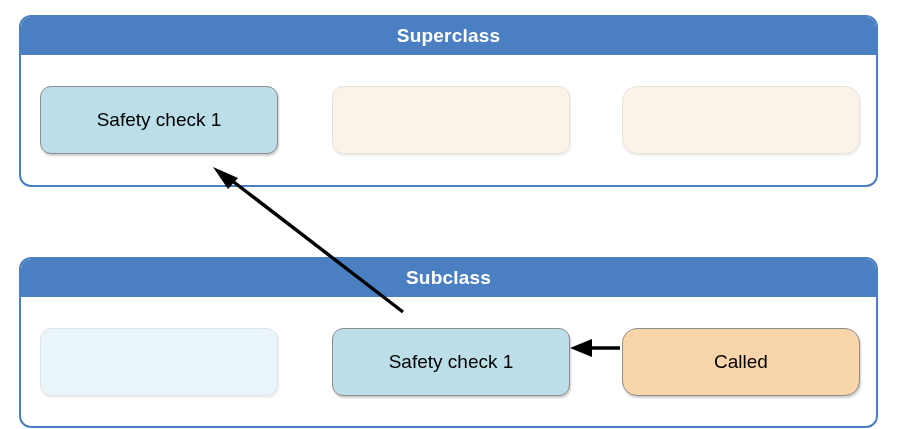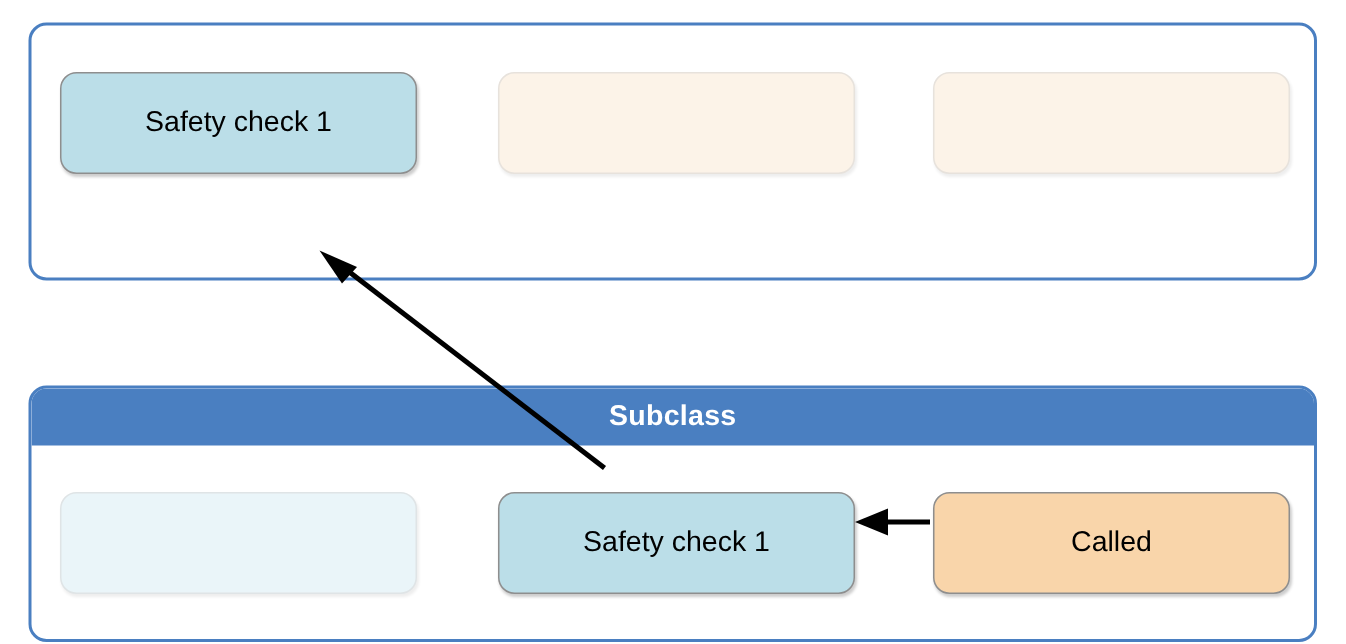--- a/index.html
+++ b/index.html
@@ -78,38 +78,39 @@
     box-shadow: 1px 2px 2px rgba(0,0,0,0.07);
   }
   .method-box.orange {
     background: #f9d5aa;
     border: 1.5px solid #8e8e8e;
   }
 
   
   .col-1 { left: 19px;  width: 238px; }
   .col-2 { left: 311px; width: 238px; }
-  .col-3 { left: 601px; width: 238px; }
+  .col-3 { left: 601px; width: 238px; border-radius: 15px; }
   .row-y { top: 31px; height: 68px; }
 
   
   .arrow-layer {
     position: absolute;
     left: 0; top: 0;
     width: 897px;
     height: 429px;
     pointer-events: none;
   }
 </style>
 </head>
 <body>
 
 <div class="canvas">
 
   <div class="class-box" id="superclass-container">
+    <div class="class-header">Superclass</div>
     <div class="class-body">
 
       <div class="method-box blue col-1 row-y">
         <span>Safety check 1</span>
       </div>
 
       <div class="method-box cream col-2 row-y">
         <span></span>
       </div>
 

